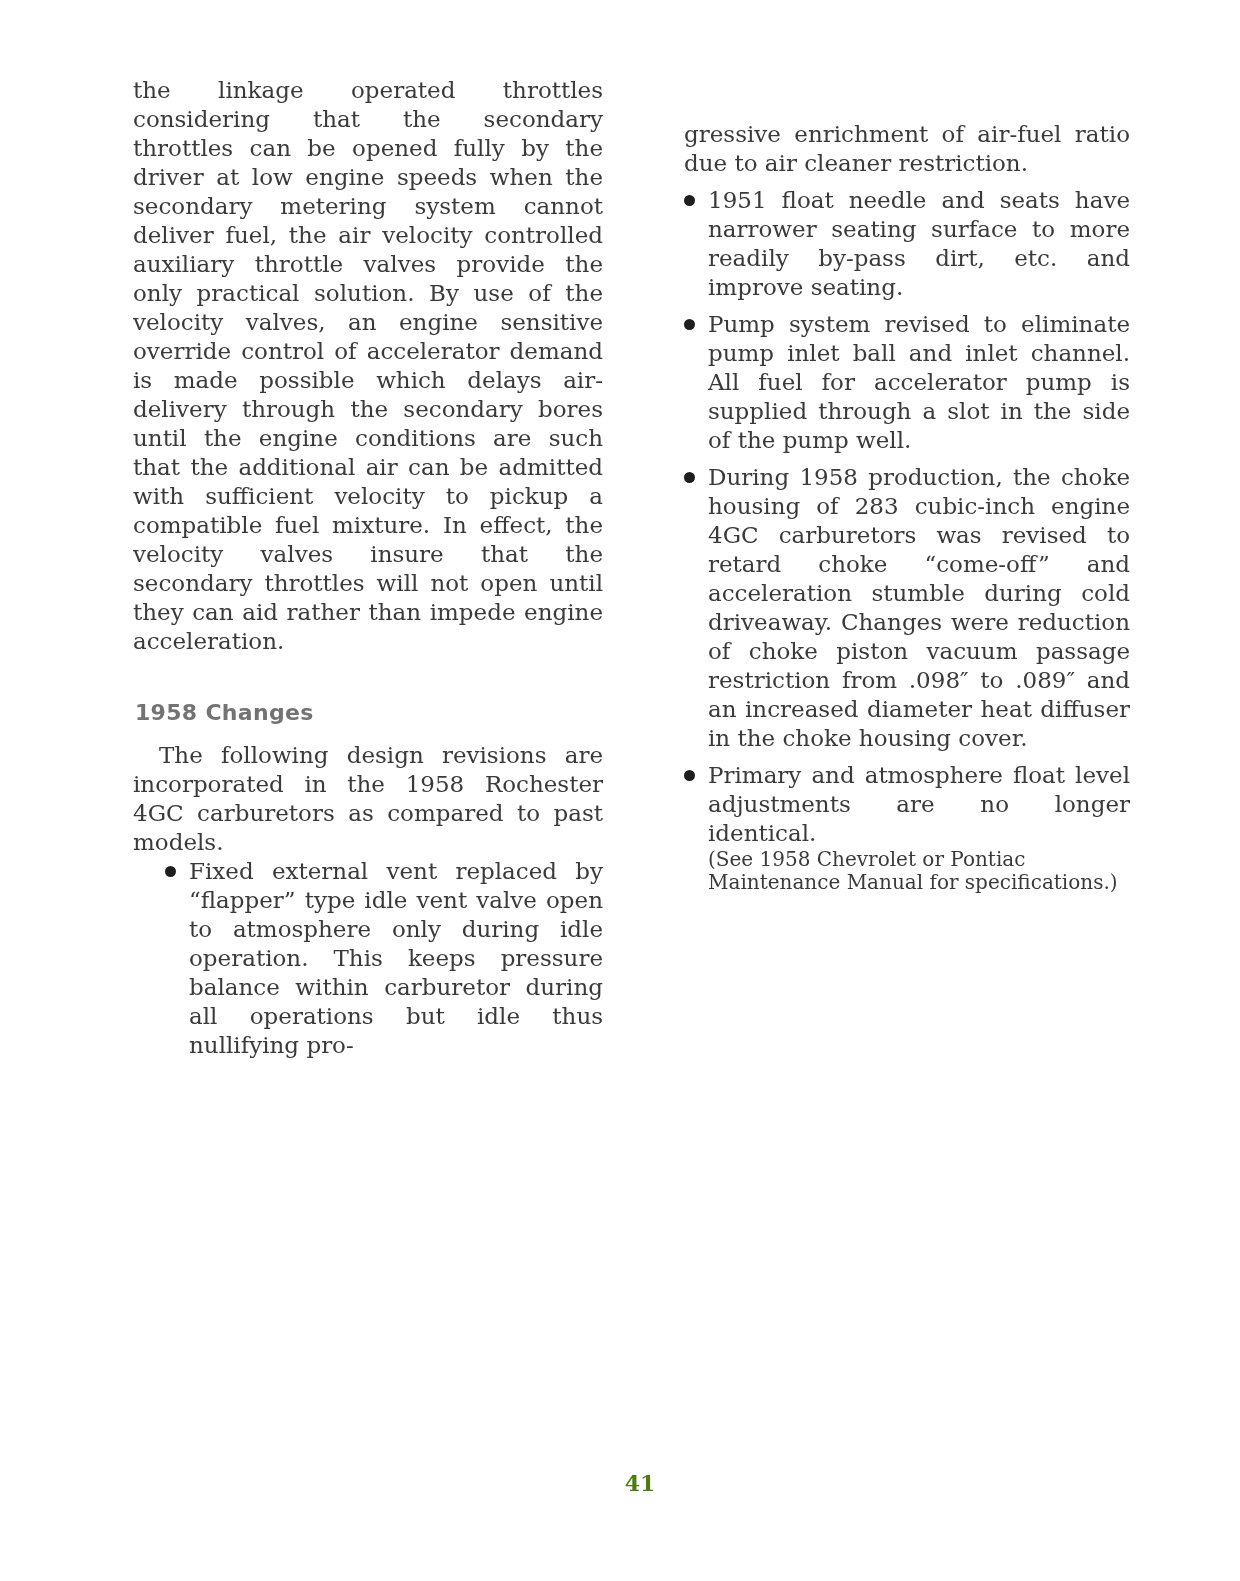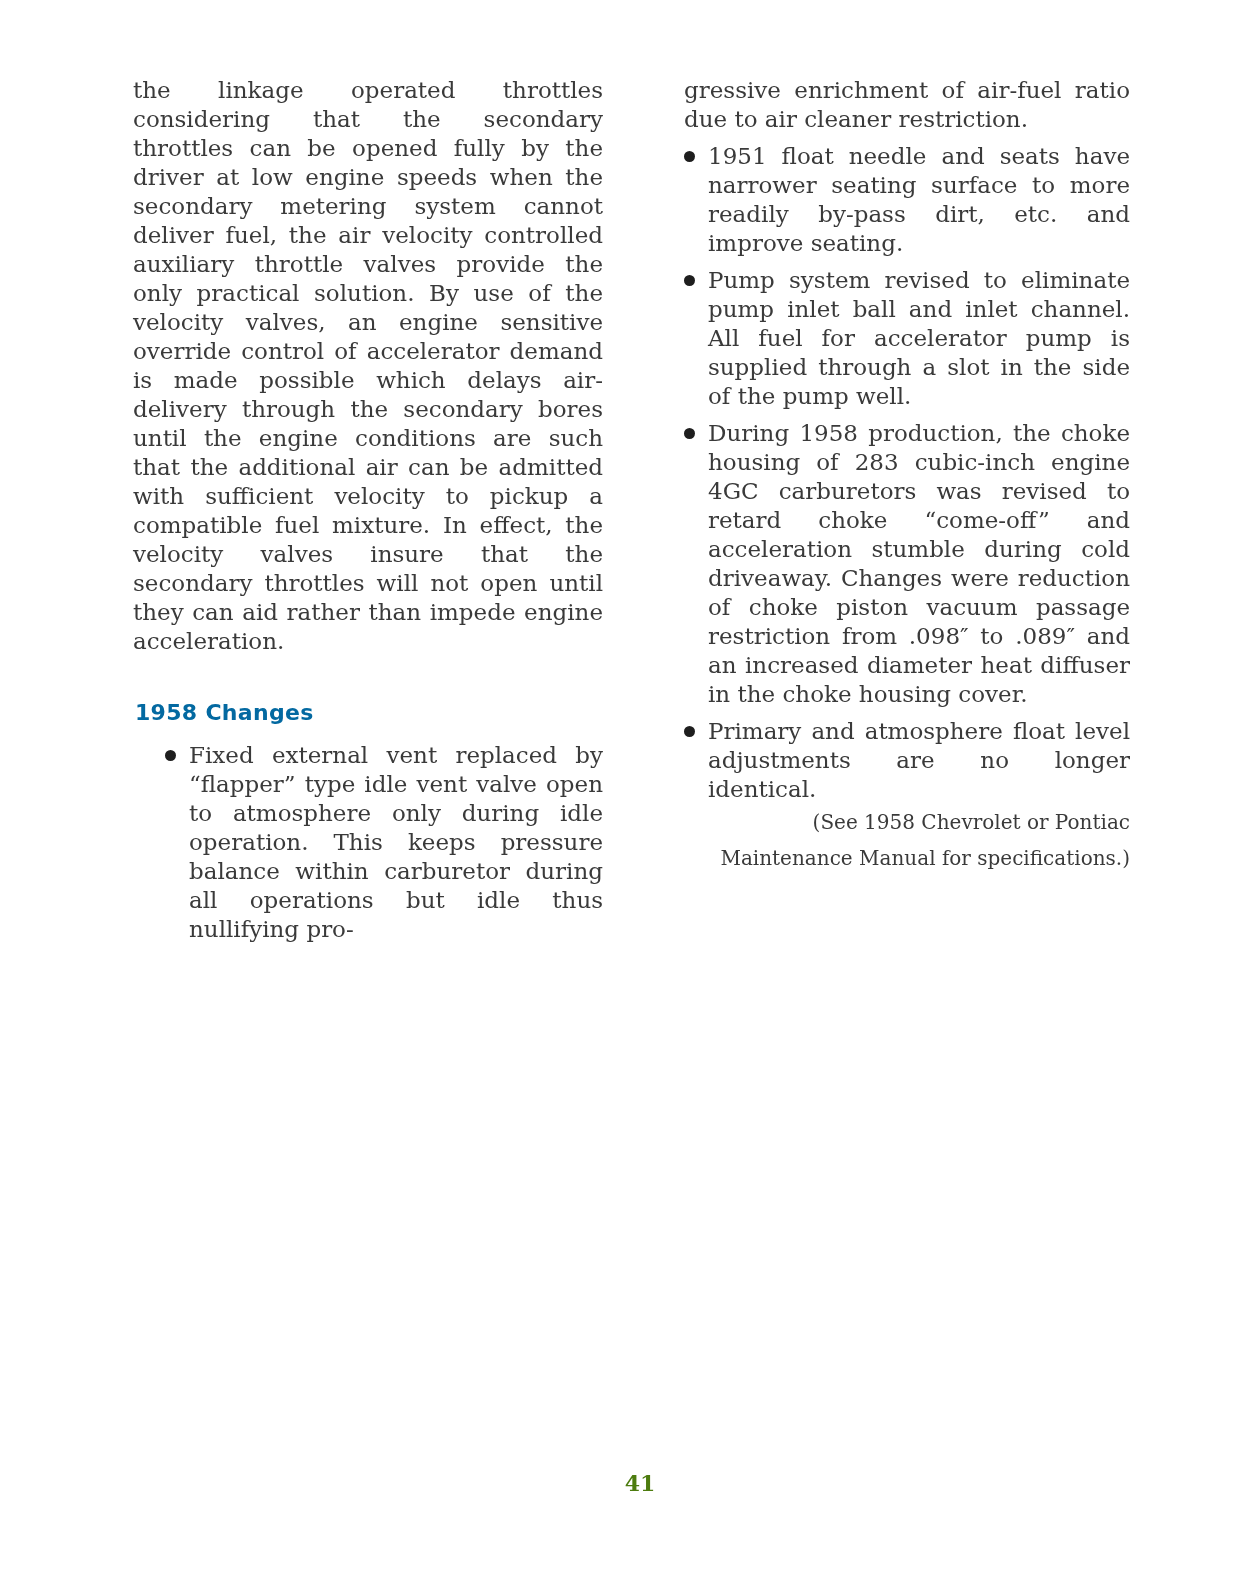--- a/index.html
+++ b/index.html
@@ -13,27 +13,27 @@
   }
   .col {
     position: absolute;
     top: 76px;
     font-size: 23px;
     line-height: 29px;
     text-align: justify;
     hyphens: manual;
   }
   .col-left { left: 133px; width: 470px; }
-  .col-right { left: 684px; width: 446px; }
+  .col-right { left: 684px; width: 446px; margin-top: 44px; }
   .para { margin: 0; }
   .heading {
     font-family: "DejaVu Sans", "Liberation Sans", sans-serif;
     font-weight: bold;
     font-size: 22px;
-    color: #0369a1;
+    color: #737373;
     margin: 42px 0 14px 2px;
     letter-spacing: 0.3px;
   }
   .indent { text-indent: 26px; }
   ul.bullets { list-style: none; margin: 0; padding: 0; }
   ul.bullets li {
     position: relative;
     padding-left: 24px;
     margin-bottom: 8px;
   }
@@ -41,38 +41,39 @@
     position: absolute;
     left: 0; top: 9px;
     width: 11px; height: 11px;
     border-radius: 50%;
     background: #1e1e1e;
   }
   .left-bullets { margin-top: 18px; padding-left: 32px !important; }
   .note {
     display: block;
     font-size: 20px;
-    line-height: 36px;
-    text-align: right;
+    line-height: 23px;
+    text-align: left;
   }
   .page-number {
     position: absolute;
     top: 1470px; left: 620px;
     width: 40px; text-align: center;
     font-weight: bold;
     font-size: 22px;
     color: #4d7c0f;
   }
 </style>
 </head>
 <body>
 
 <div class="col col-left">
   <p class="para">the linkage operated throttles considering that the secondary throttles can be opened fully by the driver at low engine speeds when the secondary metering system cannot deliver fuel, the air velocity controlled auxiliary throttle valves provide the only practical solution. By use of the velocity valves, an engine sensitive override control of accelerator demand is made possible which delays air-delivery through the secondary bores until the engine conditions are such that the additional air can be admitted with sufficient velocity to pickup a compatible fuel mixture. In effect, the velocity valves insure that the secondary throttles will not open until they can aid rather than impede engine acceleration.</p>
   <div class="heading">1958 Changes</div>
+  <p class="para indent">The following design revisions are incorporated in the 1958 Rochester 4GC carburetors as compared to past models.</p>
   <ul class="bullets left-bullets">
     <li>
       <span class="dot"></span>
       <span>Fixed external vent replaced by “flapper” type idle vent valve open to atmosphere only during idle operation. This keeps pressure balance within carburetor during all operations but idle thus nullifying pro-</span>
     </li>
   </ul>
 </div>
 
 <div class="col col-right">
   <p class="para" style="margin-bottom:8px">gressive enrichment of air-fuel ratio due to air cleaner restriction.</p>

